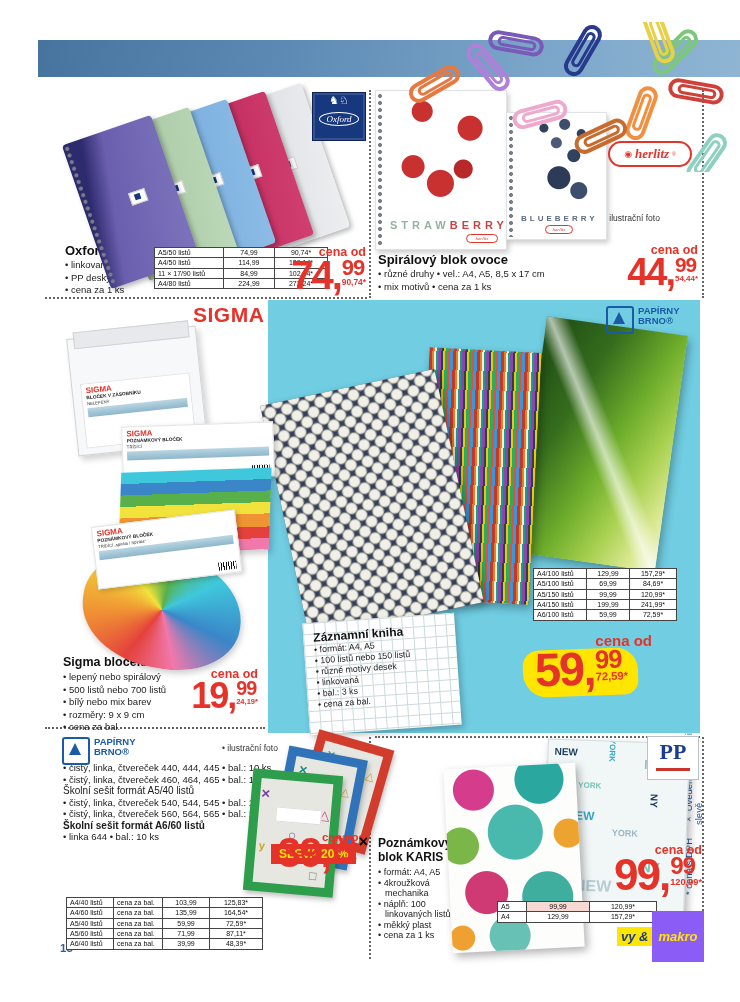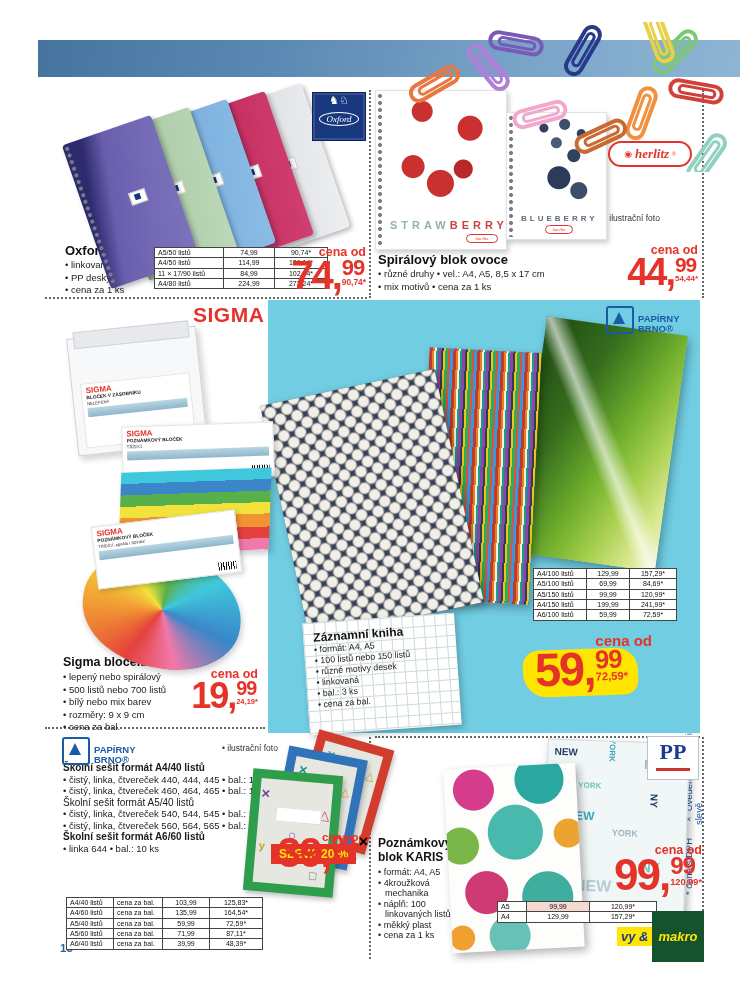--- a/index.html
+++ b/index.html
@@ -41,32 +41,32 @@
     border:1px solid #0d2257;box-shadow:inset 0 0 0 2px #fff2;z-index:4;text-align:center;}
   .oxford-crest{color:#fff;font-size:11px;line-height:15px;display:block;}
   .oxford-oval{display:inline-block;border:1px solid #fff;border-radius:50%;color:#fff;
     font-family:"Liberation Serif",serif;font-style:italic;font-size:9px;padding:1px 6px;margin-top:1px;}
   .herlitz{position:absolute;display:flex;align-items:center;justify-content:center;gap:3px;
     border:2.5px solid #e5332a;border-radius:14px;background:#fff;color:#e5332a;z-index:4;}
   .herlitz .h-mark{font-size:9px;line-height:1;}
   .herlitz .h-word{font-family:"Liberation Serif",serif;font-style:italic;font-weight:bold;font-size:13px;}
   .herlitz sup{font-size:5px;}
   .sigma-logo{position:absolute;left:193px;top:303px;font-weight:bold;font-size:21px;letter-spacing:.5px;color:#e5332a;z-index:4;}
-  .papirny{position:absolute;display:flex;align-items:flex-end;gap:4px;z-index:5;}
+  .papirny{position:absolute;display:flex;align-items:flex-start;gap:4px;z-index:5;}
   .papirny .pb-ico{width:24px;height:24px;border:2px solid #1b5aa5;border-radius:3px;position:relative;background:#fff0;}
   .papirny .pb-ico i{position:absolute;left:5px;top:4px;width:0;height:0;border-left:6px solid transparent;
      border-right:6px solid transparent;border-bottom:12px solid #1b5aa5;}
   .papirny .pb-txt{color:#1b5aa5;font-weight:bold;font-size:9.5px;line-height:1.05;}
   .pp-logo{position:absolute;left:647px;top:736px;width:50px;height:42px;background:#fff;border:1px solid #b9c2cc;
     text-align:center;z-index:5;}
   .pp-logo .pp-word{font-family:"Liberation Serif",serif;font-weight:bold;font-size:22px;color:#1b3c8f;line-height:30px;}
   .pp-logo .pp-line{margin:1px auto 0;width:34px;height:3px;background:#c9342c;}
   .makro-logo{position:absolute;left:617px;top:929px;z-index:6;font-weight:bold;font-style:italic;font-size:13px;white-space:nowrap;}
   .makro-logo .vy{background:#ffe500;color:#1b3c8f;padding:2px 4px;}
-  .makro-logo .mk{background:#14532d;color:#ffe500;padding:18px 6px;}
+  .makro-logo .mk{background:#8b5cf6;color:#ffe500;padding:18px 6px;}
 
   
   .nb{position:absolute;width:94px;height:152px;border-radius:4px;box-shadow:2px 3px 5px rgba(0,0,0,.28);transform:rotate(-19deg);}
   .spiral{position:absolute;left:0;top:2px;bottom:2px;width:9px;
     background-image:radial-gradient(circle at 4px 3px,#777e88 1.6px,rgba(0,0,0,0) 2.3px);background-size:9px 7px;}
   .nlabel{position:absolute;left:50%;top:44%;width:15px;height:11px;background:#fff;border:1px solid #ccc;}
   .nlabel i{position:absolute;left:4px;top:2px;width:6px;height:6px;background:#17377e;}
 
   
   .fruitbook{position:absolute;background:#fff;border:1px solid #dfe3e6;box-shadow:2px 3px 5px rgba(0,0,0,.2);z-index:2;}
@@ -430,21 +430,20 @@
 
   <div class="papirny" style="left:62px;top:737px">
     <span class="pb-ico">
         <i></i>
       </span>
     <span class="pb-txt"><span>PAPÍRNY</span><br><span>BRNO®</span></span>
   </div>
   <div class="abs note-small" style="left:222px;top:743px">• ilustrační foto</div>
 
   <div class="abs" style="left:63px;top:762px;width:310px">
-    <div style="font-size:10px;font-weight:bold;line-height:11.5px">Školní sešit formát A4/40 listů</div>
     <div class="bullets" style="line-height:11.5px">• čistý, linka, čtvereček 440, 444, 445 • bal.: 10 ks</div>
     <div class="bullets" style="line-height:11.5px">• čistý, linka, čtvereček 460, 464, 465 • bal.: 10 ks</div>
     <div style="font-size:10px;font-weight:normal;line-height:11.5px">Školní sešit formát A5/40 listů</div>
     <div class="bullets" style="line-height:11.5px">• čistý, linka, čtvereček 540, 544, 545 • bal.: 10 ks</div>
     <div class="bullets" style="line-height:11.5px">• čistý, linka, čtvereček 560, 564, 565 • bal.: 10 ks</div>
     <div style="font-size:10px;font-weight:bold;line-height:11.5px">Školní sešit formát A6/60 listů</div>
     <div class="bullets" style="line-height:11.5px">• linka 644 • bal.: 10 ks</div>
   </div>
 
   <table class="ptable" style="left:66px;top:897px">

